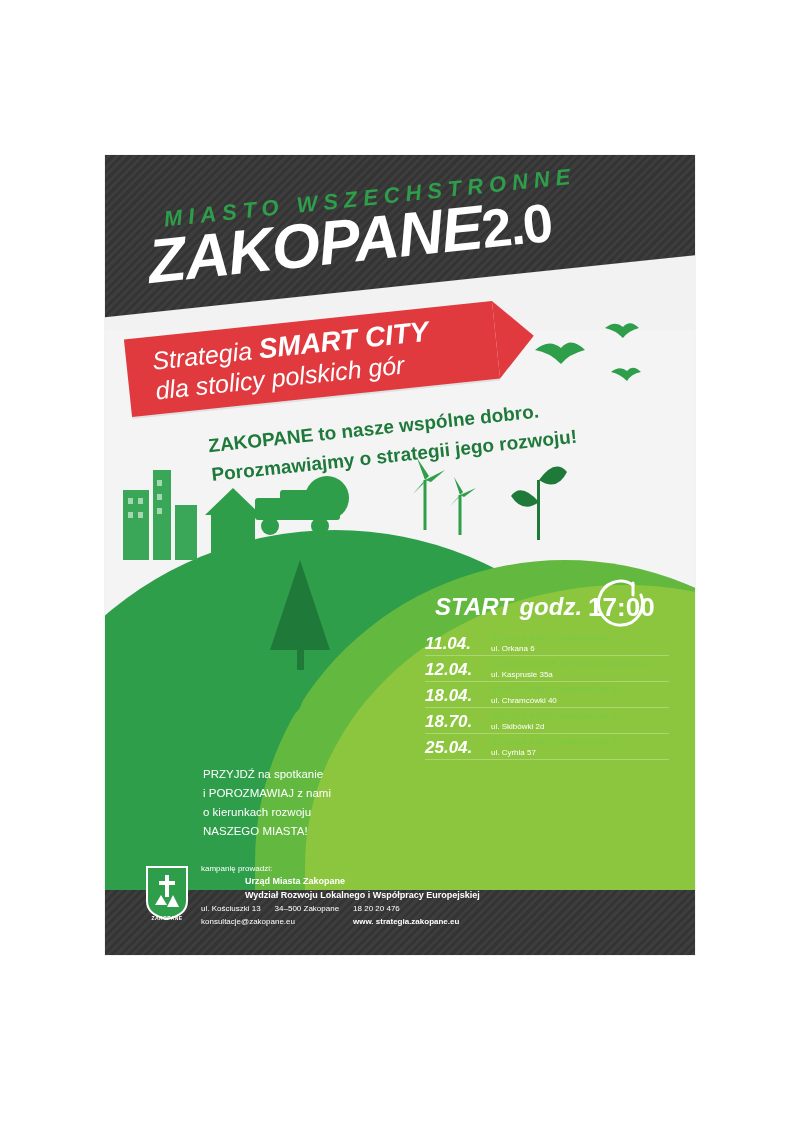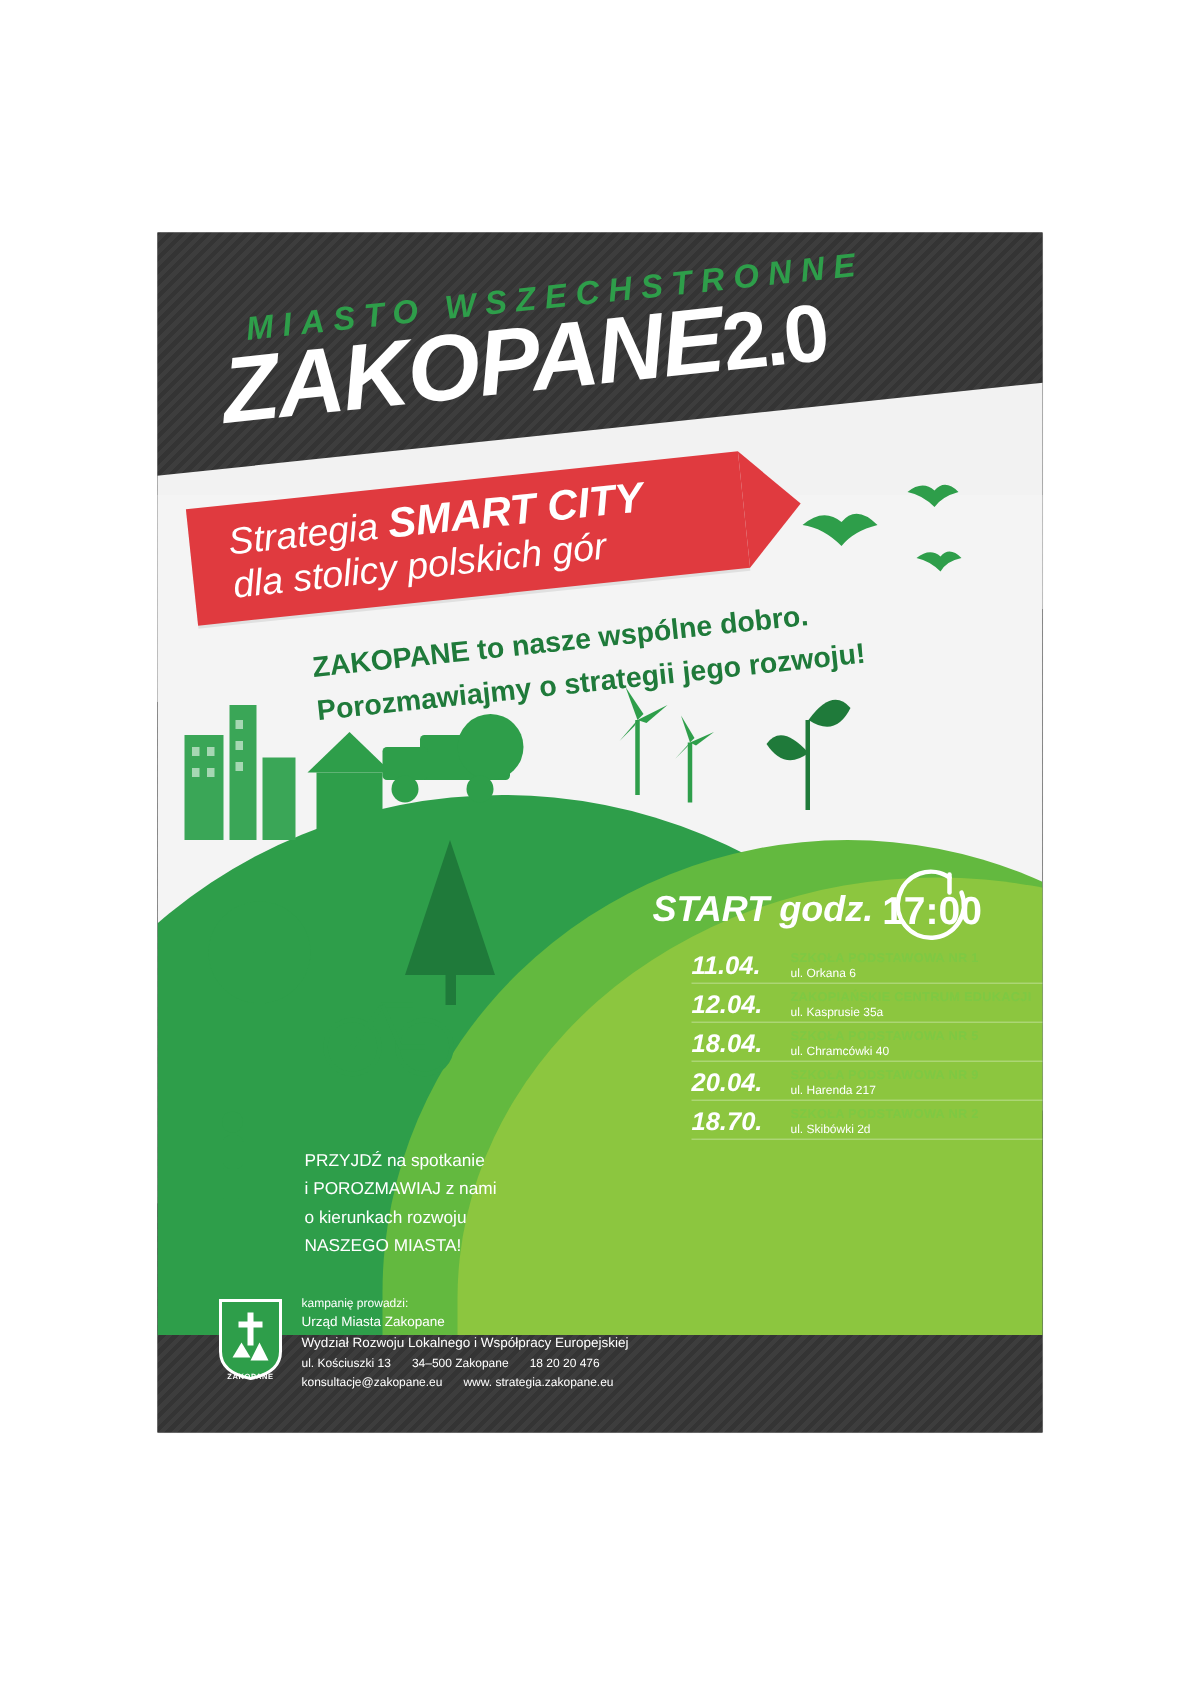--- a/index.html
+++ b/index.html
@@ -233,21 +233,20 @@
 
   .ev-list {
     position: absolute;
     left: 0;
     top: 48px;
     width: 250px;
   }
   .ev {
     position: relative;
     height: 26px;
-    margin-left: 36px;
   }
   .ev-date {
     position: absolute;
     left: 0;
     top: 1px;
     width: 62px;
     text-align: left;
     color: #ffffff;
     font-size: 17px;
     font-weight: bold;
@@ -320,21 +319,21 @@
   }
   .footer-text {
     position: absolute;
     left: 96px;
     top: 18px;
     color: #ffffff;
     font-size: 9px;
     line-height: 1.55;
   }
   .footer-text .small { font-size: 8px; }
-  .footer-text b { font-weight: normal; }
+  .footer-text b { font-weight: bold; margin-left: 44px; }
   .footer-sep { display: inline-block; width: 14px; }
 </style>
 </head>
 <body>
 
 <div class="page">
   <div class="poster">
 
     <div class="white-band"></div>
 
@@ -493,29 +492,29 @@
           <div class="ev-addr">ul. Kasprusie 35a</div>
           <div class="ev-rule"></div>
         </div>
         <div class="ev">
           <div class="ev-date">18.04.</div>
           <div class="ev-place">SZKOŁA PODSTAWOWA NR 5</div>
           <div class="ev-addr">ul. Chramcówki 40</div>
           <div class="ev-rule"></div>
         </div>
         <div class="ev">
-          <div class="ev-date">20.04.</div>
-          <div class="ev-place">SZKOŁA PODSTAWOWA NR 9</div>
-          <div class="ev-addr">ul. Harenda 217</div>
-          <div class="ev-rule"></div>
-        </div>
-        <div class="ev">
           <div class="ev-date">18.70.</div>
           <div class="ev-place">SZKOŁA PODSTAWOWA NR 2</div>
           <div class="ev-addr">ul. Skibówki 2d</div>
+          <div class="ev-rule"></div>
+        </div>
+        <div class="ev">
+          <div class="ev-date">25.04.</div>
+          <div class="ev-place">SZKOŁA PODSTAWOWA NR 7</div>
+          <div class="ev-addr">ul. Cyrhla 57</div>
           <div class="ev-rule"></div>
         </div>
       </div>
     </div>
 
     <div class="cta">
       <div><b>PRZYJDŹ</b><span> na spotkanie</span></div>
       <div><span>i </span><b>POROZMAWIAJ</b><span> z nami</span></div>
       <div>o kierunkach rozwoju</div>
       <div><b>NASZEGO MIASTA</b><span>!</span></div>

